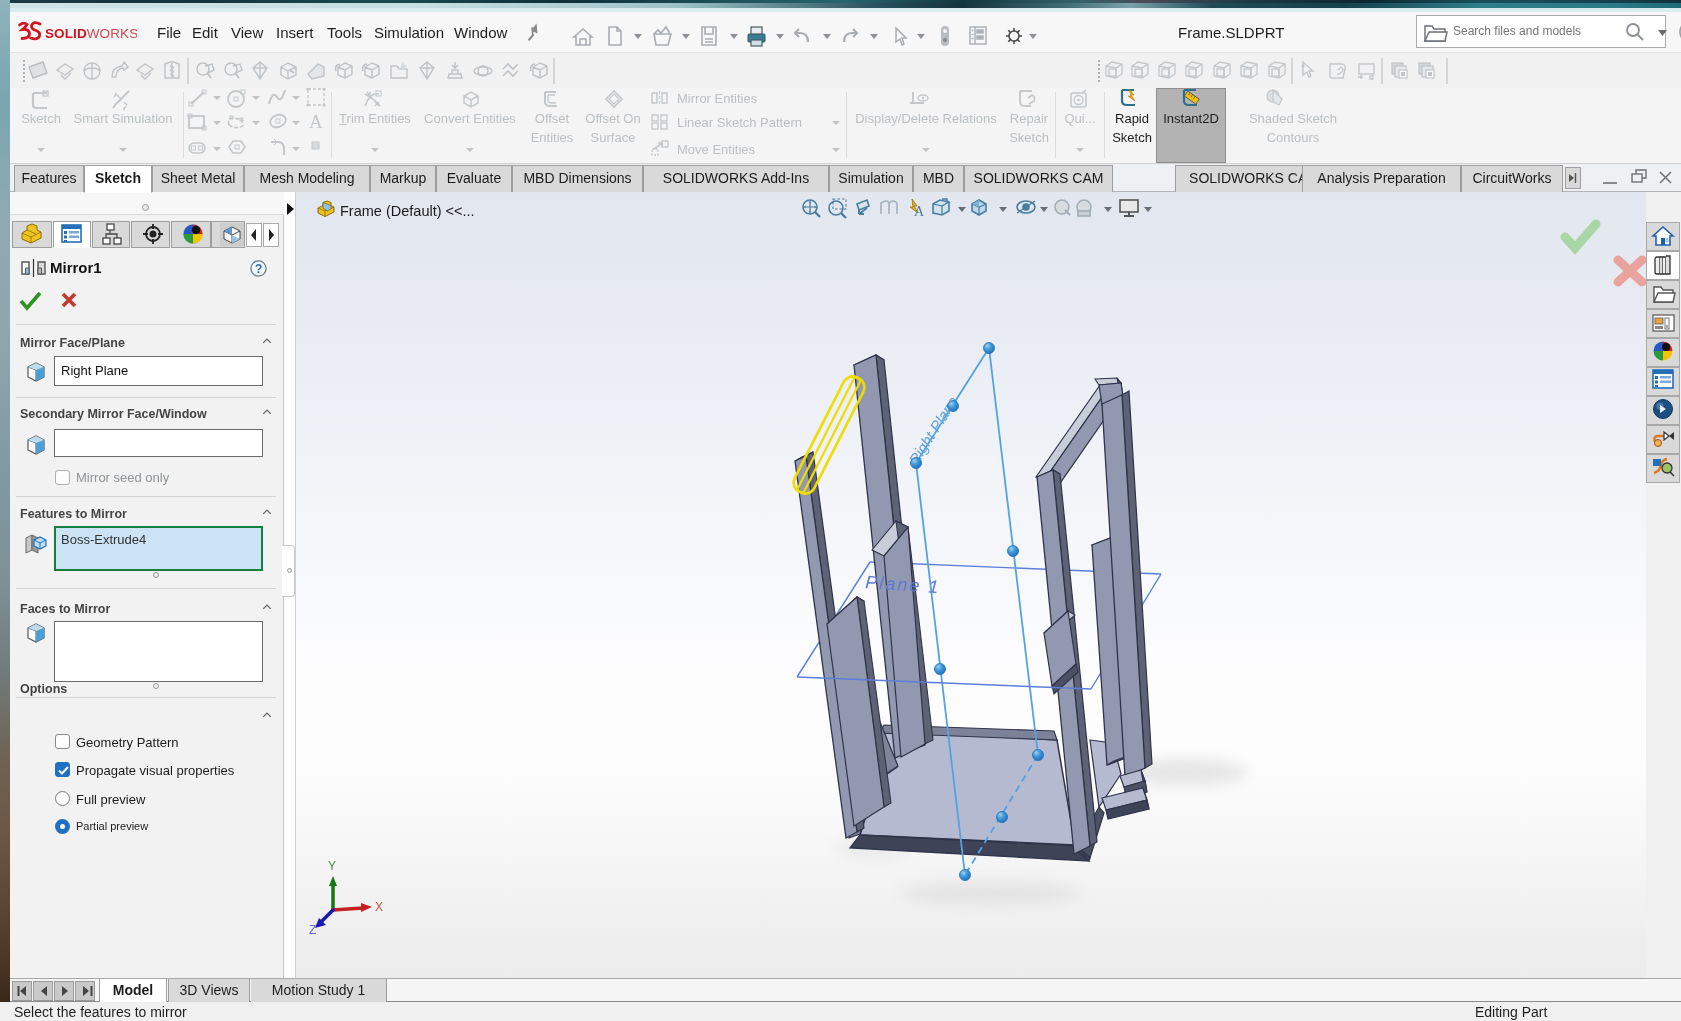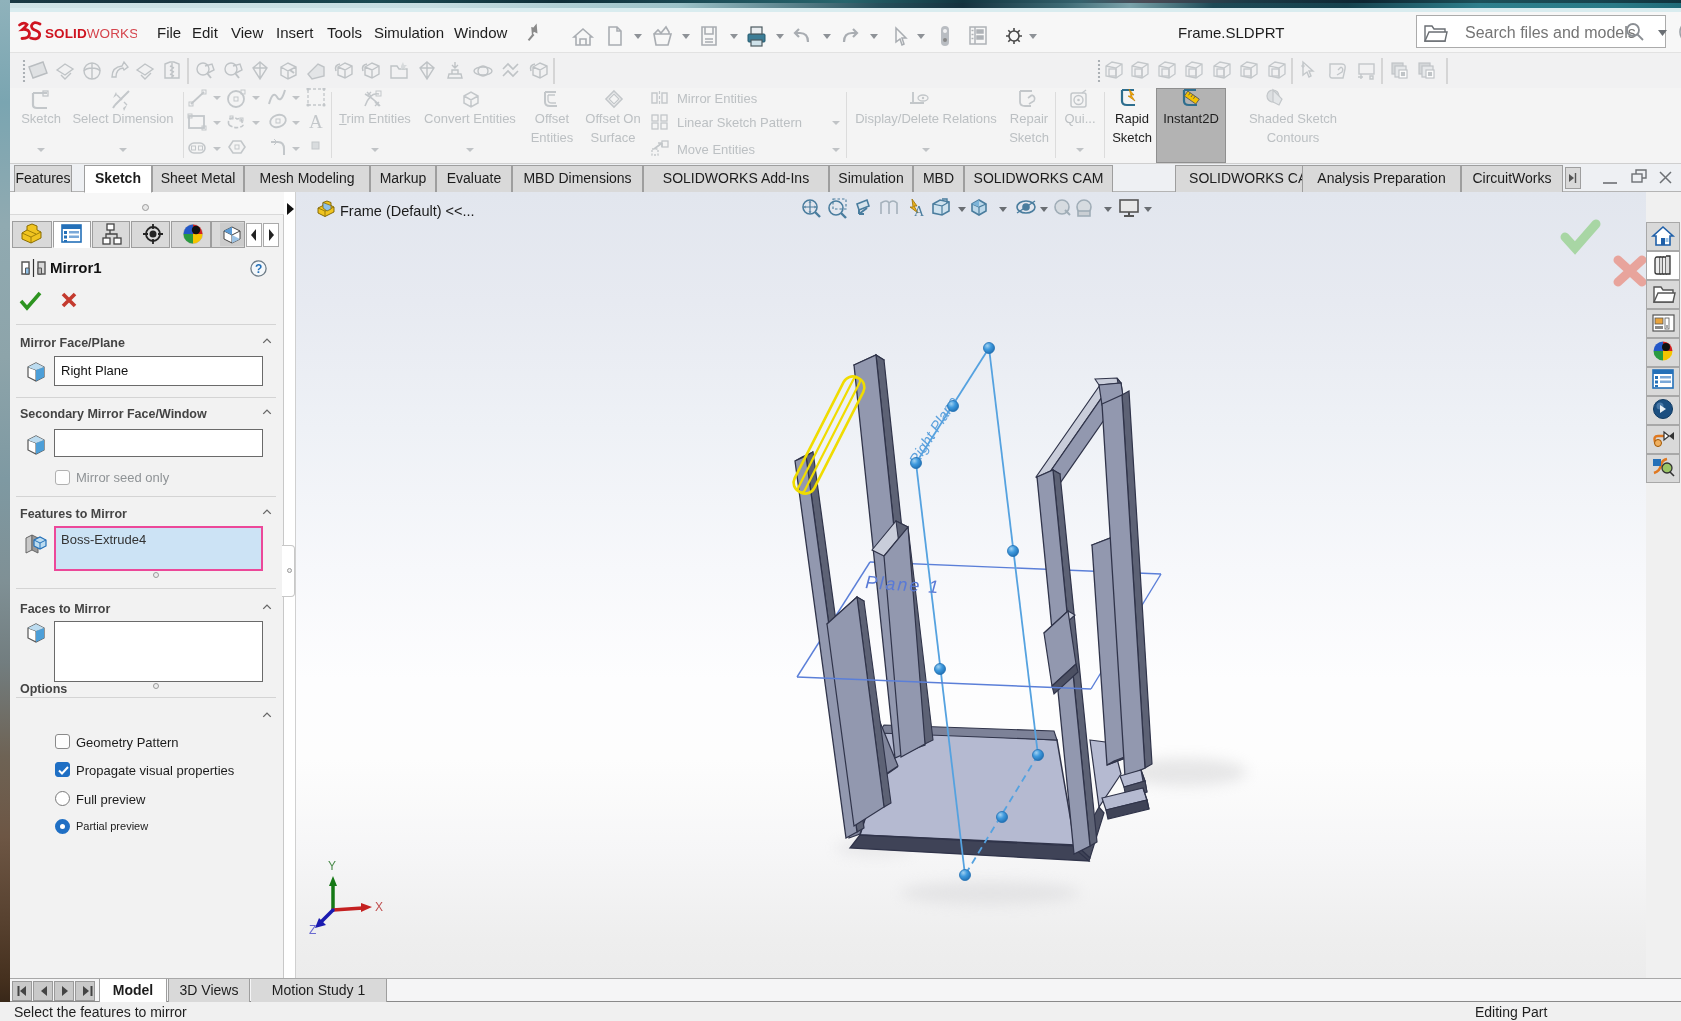--- a/index.html
+++ b/index.html
@@ -12,21 +12,21 @@
 #deskT { left:10px; top:0; width:1671px; height:3px;
   background:linear-gradient(90deg,#1a3a44 0%,#14323d 10%,#1b4a52 22%,#0f2e38 33%,#1d4e58 42%,#27656d 50%,#123640 57%,#35626d 64%,#4b4a55 68%,#1c3a46 74%,#0d2531 81%,#1c5059 88%,#17434e 95%,#0f333d 100%);}
 #deskT2 { left:10px; top:3px; width:1671px; height:5px;
   background:linear-gradient(90deg,#cfe3e6 0%,#c6dde1 25%,#9cc2c8 40%,#27505c 52%,#14323e 57%,#3d6a74 63%,#7aa2aa 67%,#1e4a56 72%,#16424e 80%,#2e7f8c 88%,#2a7a87 96%,#1f6a77 100%);}
 #winTop { left:10px; top:8px; width:1671px; height:5px; background:#d9ecef; border-bottom:1px solid #c6d8da;}
 
 #menubar { left:10px; top:12px; width:1671px; height:40px; background:#f7f7f7; }
 .menu { position:absolute; top:12px; font-size:15px; color:#1e1e1e; }
 #title { position:absolute; top:12px; left:1168px; font-size:15px; color:#1e1e1e; }
 #searchbox { position:absolute; left:1406px; top:3px; width:250px; height:33px; background:#fff; border:1px solid #ababab; }
-#searchbox span { position:absolute; left:48px; top:8px; font-size:16px; color:#757575; }
+#searchbox span { position:absolute; left:36px; top:8px; font-size:12px; color:#757575; }
 
 #row2 { left:10px; top:52px; width:1671px; height:36px; background:#f1f1f2; border-top:1px solid #e2e2e2; }
 
 #ribbon { left:10px; top:88px; width:1671px; height:76px; background:#f4f4f4; border-bottom:1px solid #cfcfcf;}
 .rlabel { position:absolute; font-size:13px; color:#bcc0c3; text-align:center; }
 .rlabel2 { position:absolute; font-size:13px; color:#1e1e1e; text-align:center; }
 .rdiv { position:absolute; top:4px; height:66px; width:1px; background:#dcdcdc; }
 .darr { position:absolute; width:0; height:0; border-left:4px solid transparent; border-right:4px solid transparent; border-top:4px solid #c0c3c6; }
 
 #tabrow { left:10px; top:164px; width:1671px; height:28px; background:#eef0f3; border-bottom:1px solid #b4b4b4; }
@@ -272,21 +272,21 @@
 <line x1="178" y1="5" x2="178" y2="31" stroke="#b9b9b9" stroke-width="1"></line>
 <line x1="544" y1="5" x2="544" y2="31" stroke="#b9b9b9" stroke-width="1"></line>
 <line x1="1282" y1="5" x2="1282" y2="31" stroke="#b9b9b9" stroke-width="1"></line>
 <line x1="1372" y1="5" x2="1372" y2="31" stroke="#b9b9b9" stroke-width="1"></line>
 <line x1="1437" y1="5" x2="1437" y2="31" stroke="#b9b9b9" stroke-width="1"></line>
 </svg>
   </div>
 <div id="ribbon" class="abs">
     <div class="rlabel" style="left:-4px;top:23px;width:70px">Sketch</div>
     <div class="darr" style="left:27px;top:60px"></div>
-    <div class="rlabel" style="left:48px;top:23px;width:130px">Select Dimension</div>
+    <div class="rlabel" style="left:48px;top:23px;width:130px">Smart Simulation</div>
     <div class="darr" style="left:109px;top:60px"></div>
     <div class="rdiv" style="left:173px"></div>
     <div class="darr" style="left:203px;top:8px"></div>
     <div class="darr" style="left:242px;top:8px"></div>
     <div class="darr" style="left:282px;top:8px"></div>
     <div class="darr" style="left:203px;top:33px"></div>
     <div class="darr" style="left:242px;top:33px"></div>
     <div class="darr" style="left:282px;top:33px"></div>
     <div class="darr" style="left:203px;top:59px"></div>
     <div class="darr" style="left:282px;top:59px"></div>
@@ -442,21 +442,21 @@
           <line x1="12" y1="5" x2="12" y2="8" stroke="#555" stroke-width="0.8"></line>
         </g>
       </g>
       <g transform="translate(1256,1)">
         <circle cx="7" cy="7" r="6" fill="#dcdfe1" stroke="#c3c7ca" stroke-width="1.2"></circle>
         <path d="M7 1 L16 10 L13 16 L7 13 Z" fill="#e3e6e8" stroke="#c3c7ca" stroke-width="1.2"></path>
       </g>
     </svg>
   </div>
 <div id="tabrow" class="abs">
-    <div class="tab" style="left:4px;width:58px">Features</div>
+    <div class="tab" style="left:4px;width:70px">Features</div>
     <div class="tab active" style="left:74px;width:68px">Sketch</div>
     <div class="tab" style="left:142px;width:92px">Sheet Metal</div>
     <div class="tab" style="left:234px;width:126px">Mesh Modeling</div>
     <div class="tab" style="left:360px;width:66px">Markup</div>
     <div class="tab" style="left:426px;width:76px">Evaluate</div>
     <div class="tab" style="left:502px;width:131px">MBD Dimensions</div>
     <div class="tab" style="left:633px;width:186px">SOLIDWORKS Add-Ins</div>
     <div class="tab" style="left:819px;width:84px">Simulation</div>
     <div class="tab" style="left:903px;width:51px">MBD</div>
     <div class="tab" style="left:954px;width:149px">SOLIDWORKS CAM</div>
@@ -581,21 +581,21 @@
     <div class="sect" style="top:315px">Features to Mirror</div>
     <svg class="chev" style="top:317px" width="12" height="8" viewBox="0 0 12 8">
       <path d="M1 6.5 L6 1.5 L11 6.5" fill="none" stroke="#666" stroke-width="1.8"></path>
     </svg>
     <svg style="position:absolute;left:14px;top:340px" width="24" height="24" viewBox="0 0 24 24">
 <path d="M2 6 L8 3 L8 18 L2 21 Z" fill="#c9c9c9" stroke="#666" stroke-width="1"></path>
 <path d="M8 3 L14 6 L14 21 L8 18 Z" fill="#9a9a9a" stroke="#666" stroke-width="1"></path>
 <path d="M10 8 L16 5 L22 8 L22 14 L16 17 L10 14 Z" fill="#bcdcf0" stroke="#2470b8" stroke-width="1.2"></path>
 <path d="M10 8 L16 11 L22 8 M16 11 L16 17" fill="none" stroke="#2470b8" stroke-width="1"></path>
 </svg>
-    <div style="position:absolute;left:44px;top:334px;width:209px;height:45px;background:#cce3f5;border:2px solid #ec4899">
+    <div style="position:absolute;left:44px;top:334px;width:209px;height:45px;background:#cce3f5;border:2px solid #15803d">
       <span style="position:absolute;left:5px;top:4px;font-size:13px;color:#333">Boss-Extrude4</span>
     </div>
     <div style="position:absolute;left:143px;top:380px;width:6px;height:6px;border:1px solid #9a9a9a;border-radius:50%;background:#eee"></div>
     <div class="sep" style="top:396px"></div>
     <div class="sect" style="top:410px">Faces to Mirror</div>
     <svg class="chev" style="top:412px" width="12" height="8" viewBox="0 0 12 8">
       <path d="M1 6.5 L6 1.5 L11 6.5" fill="none" stroke="#666" stroke-width="1.8"></path>
     </svg>
     <svg style="position:absolute;left:16px;top:430px" width="20" height="22" viewBox="0 0 20 22">
 <path d="M2 6 L10 2 L18 6 L18 16 L10 20 L2 16 Z" fill="#fff" stroke="#555" stroke-width="1.2"></path>

